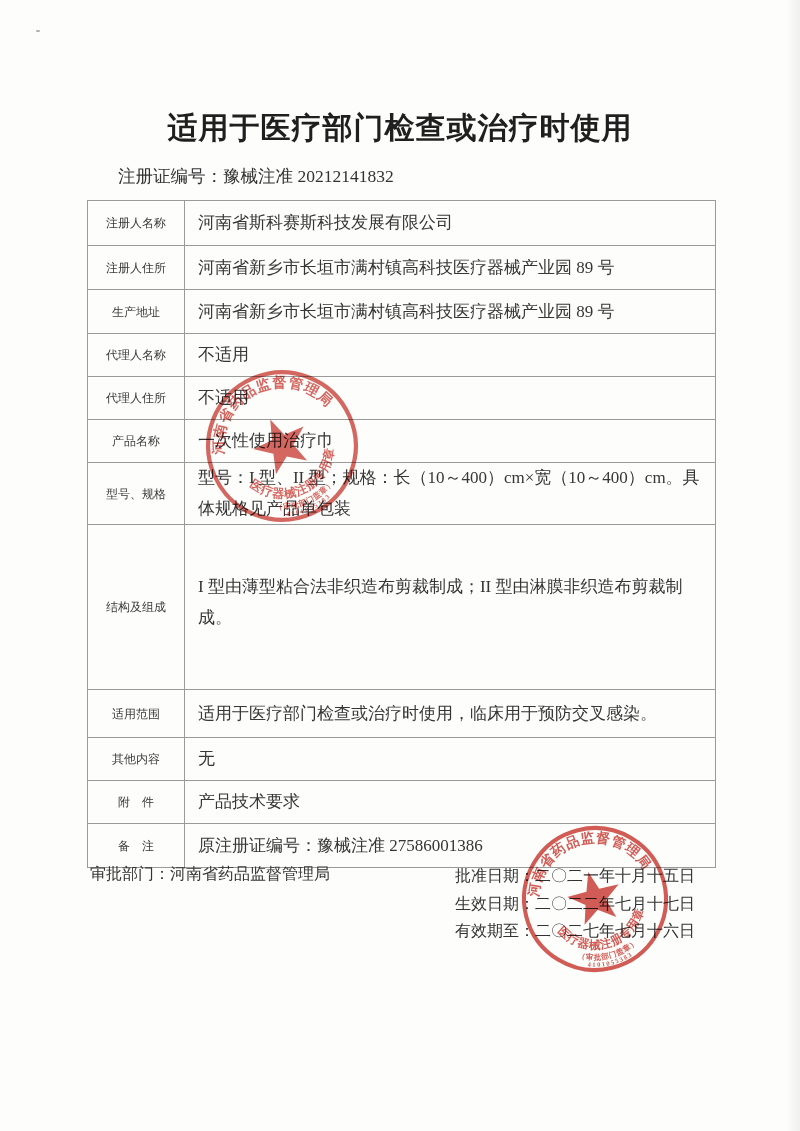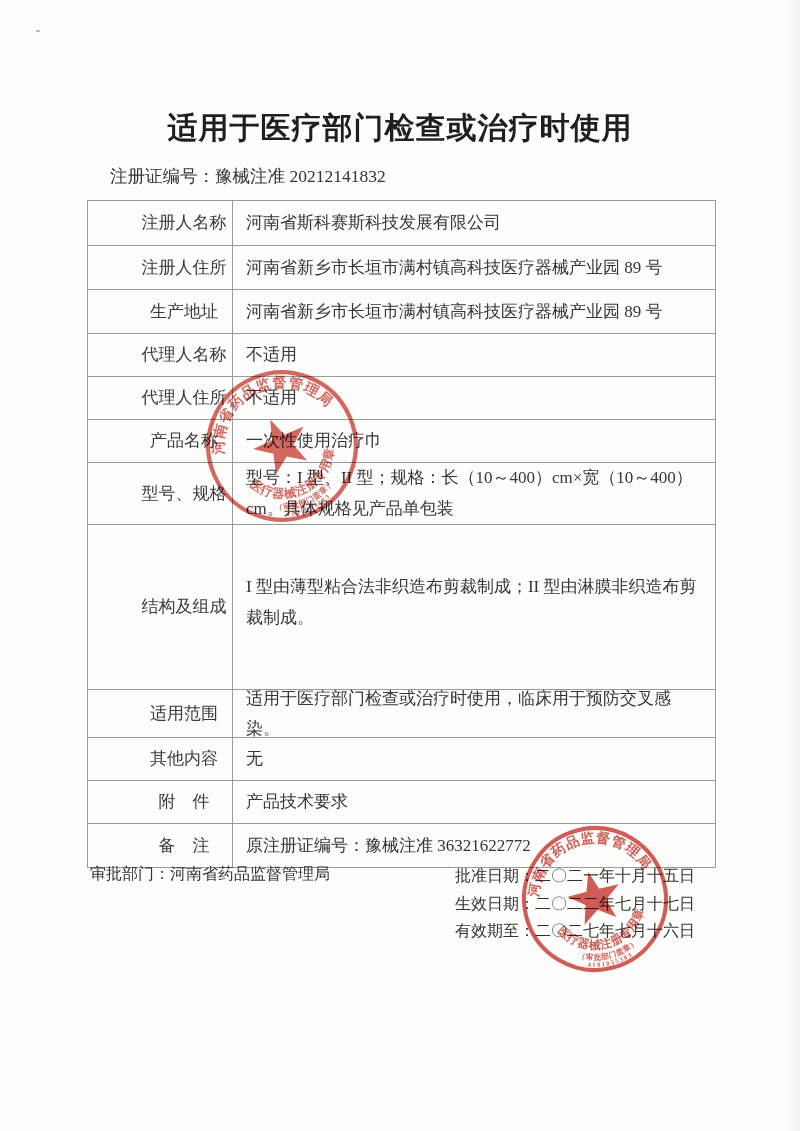--- a/index.html
+++ b/index.html
@@ -18,36 +18,36 @@
     color:var(--ink);
   }
   .edge-shade{position:absolute;right:0;top:0;width:14px;height:100%;
     background:linear-gradient(to right,rgba(0,0,0,0),rgba(0,0,0,0.05));}
   .speck{position:absolute;left:36px;top:30px;width:4px;height:2px;background:#777;opacity:.55;border-radius:1px;}
 
   .title{
     position:absolute;left:0;top:108px;width:100%;
     text-align:center;font-size:30px;font-weight:700;letter-spacing:1px;color:#1f1f1f;
   }
-  .regno{position:absolute;left:110px;top:164px;font-size:17.5px;color:#333;}
+  .regno{position:absolute;left:118px;top:164px;font-size:17.5px;color:#333;}
 
   .cert-table{
     position:absolute;left:87px;top:200px;width:629px;
     border:1px solid var(--line);
     box-sizing:border-box;
     background:transparent;
   }
   .trow{display:flex;border-bottom:1px solid var(--line);box-sizing:border-box;}
   .trow:last-child{border-bottom:none;justify-content:flex-end;}
   .tlabel{
     flex:0 0 97px;width:97px;box-sizing:border-box;
     border-right:1px solid var(--line);
     display:flex;align-items:center;justify-content:center;
-    text-align:center;font-size:17px;color:#3a3a3a;
-    padding:2px 4px;line-height:22px;margin-left:48px;
+    text-align:center;font-size:12px;color:#3a3a3a;
+    padding:2px 4px;line-height:22px;
   }
   .tvalue{
     flex:1;display:flex;align-items:center;
     padding:4px 12px 4px 13px;font-size:17px;line-height:30px;color:var(--ink);
   }
   .h-0{height:45px}.h-1{height:44px}.h-2{height:44px}.h-3{height:43px}
   .h-4{height:43px}.h-5{height:43px}.h-6{height:62px}.h-7{height:165px}
   .h-8{height:48px}.h-9{height:43px}.h-10{height:43px}.h-11{height:43px}
   .h-6 .tvalue{line-height:31px;padding-top:2px;}
   .h-7 .tvalue{align-items:flex-start;padding-top:46px;line-height:31px;}
@@ -120,21 +120,21 @@
     <div class="trow h-10">
       <div class="tlabel">其他内容</div>
       <div class="tvalue">无</div>
     </div>
     <div class="trow h-9">
       <div class="tlabel">附　件</div>
       <div class="tvalue">产品技术要求</div>
     </div>
     <div class="trow h-11">
       <div class="tlabel">备　注</div>
-      <div class="tvalue">原注册证编号：豫械注准 36321622772</div>
+      <div class="tvalue">原注册证编号：豫械注准 27586001386</div>
     </div>
   </div>
 
   <div class="approval">
     <span>审批部门：</span><span>河南省药品监督管理局</span>
   </div>
 
   <div class="dates">
     <div>
       <span>批准日期：</span><span>二〇二一年十月十五日</span>

